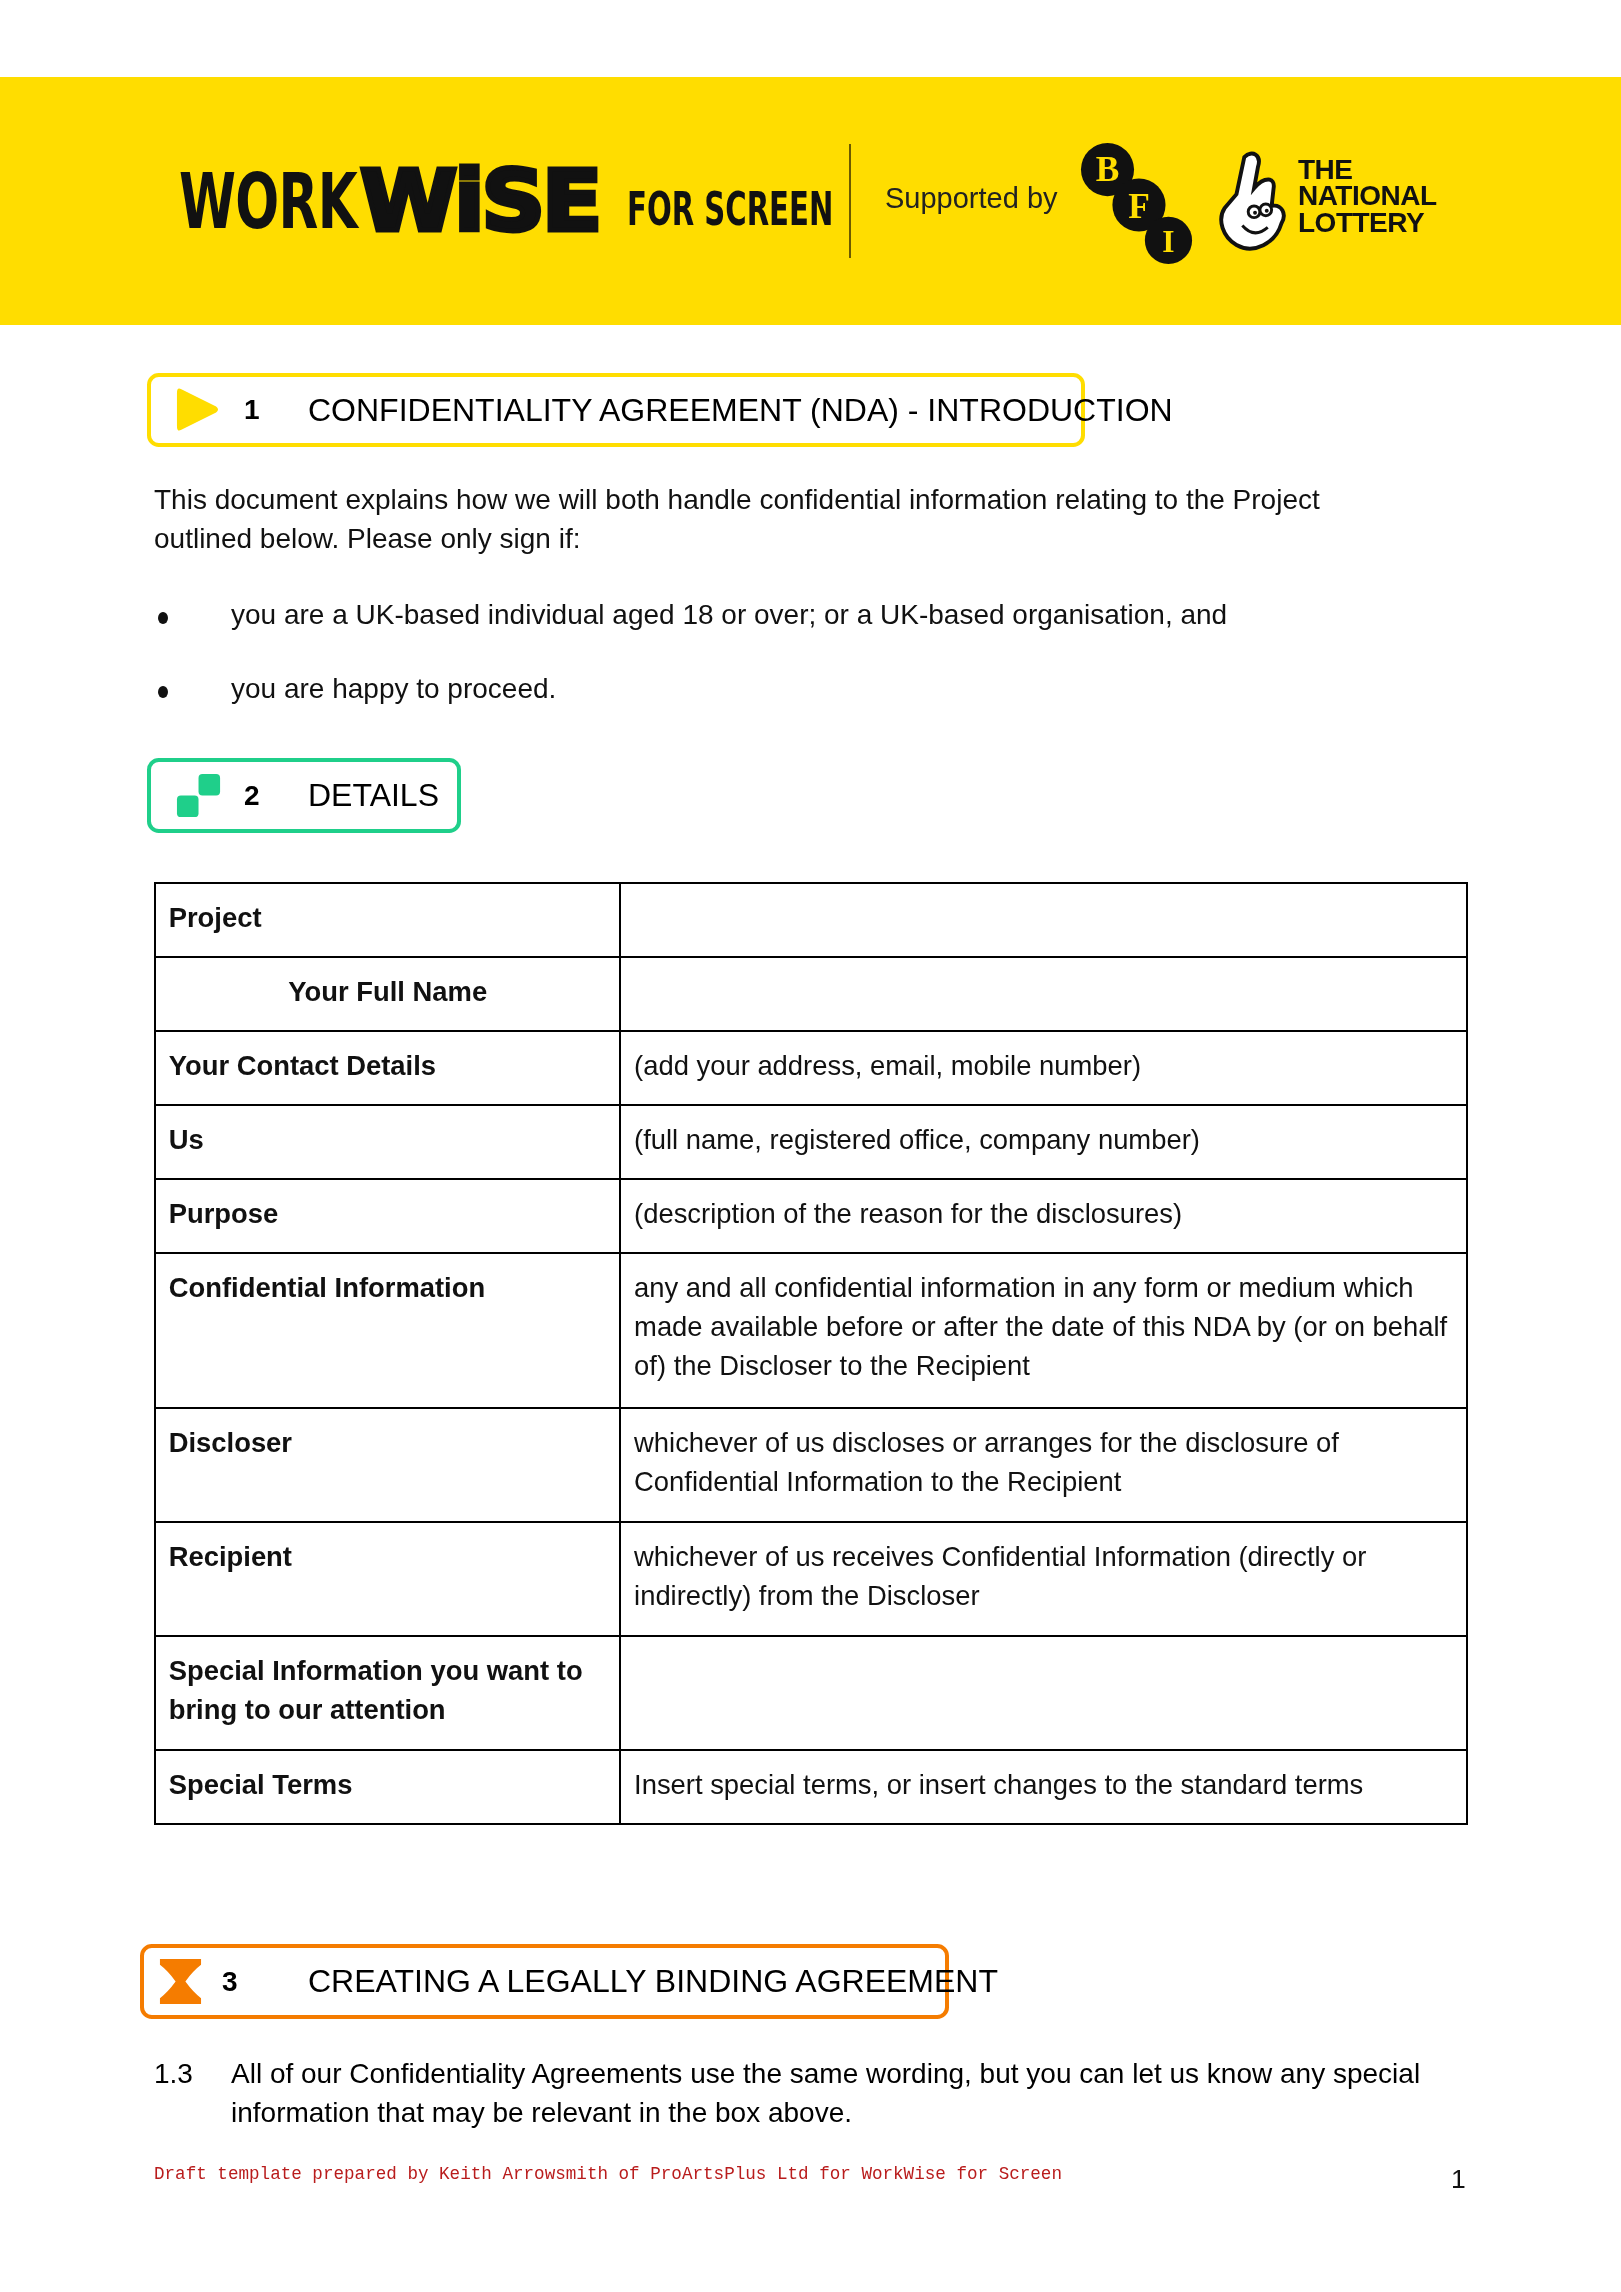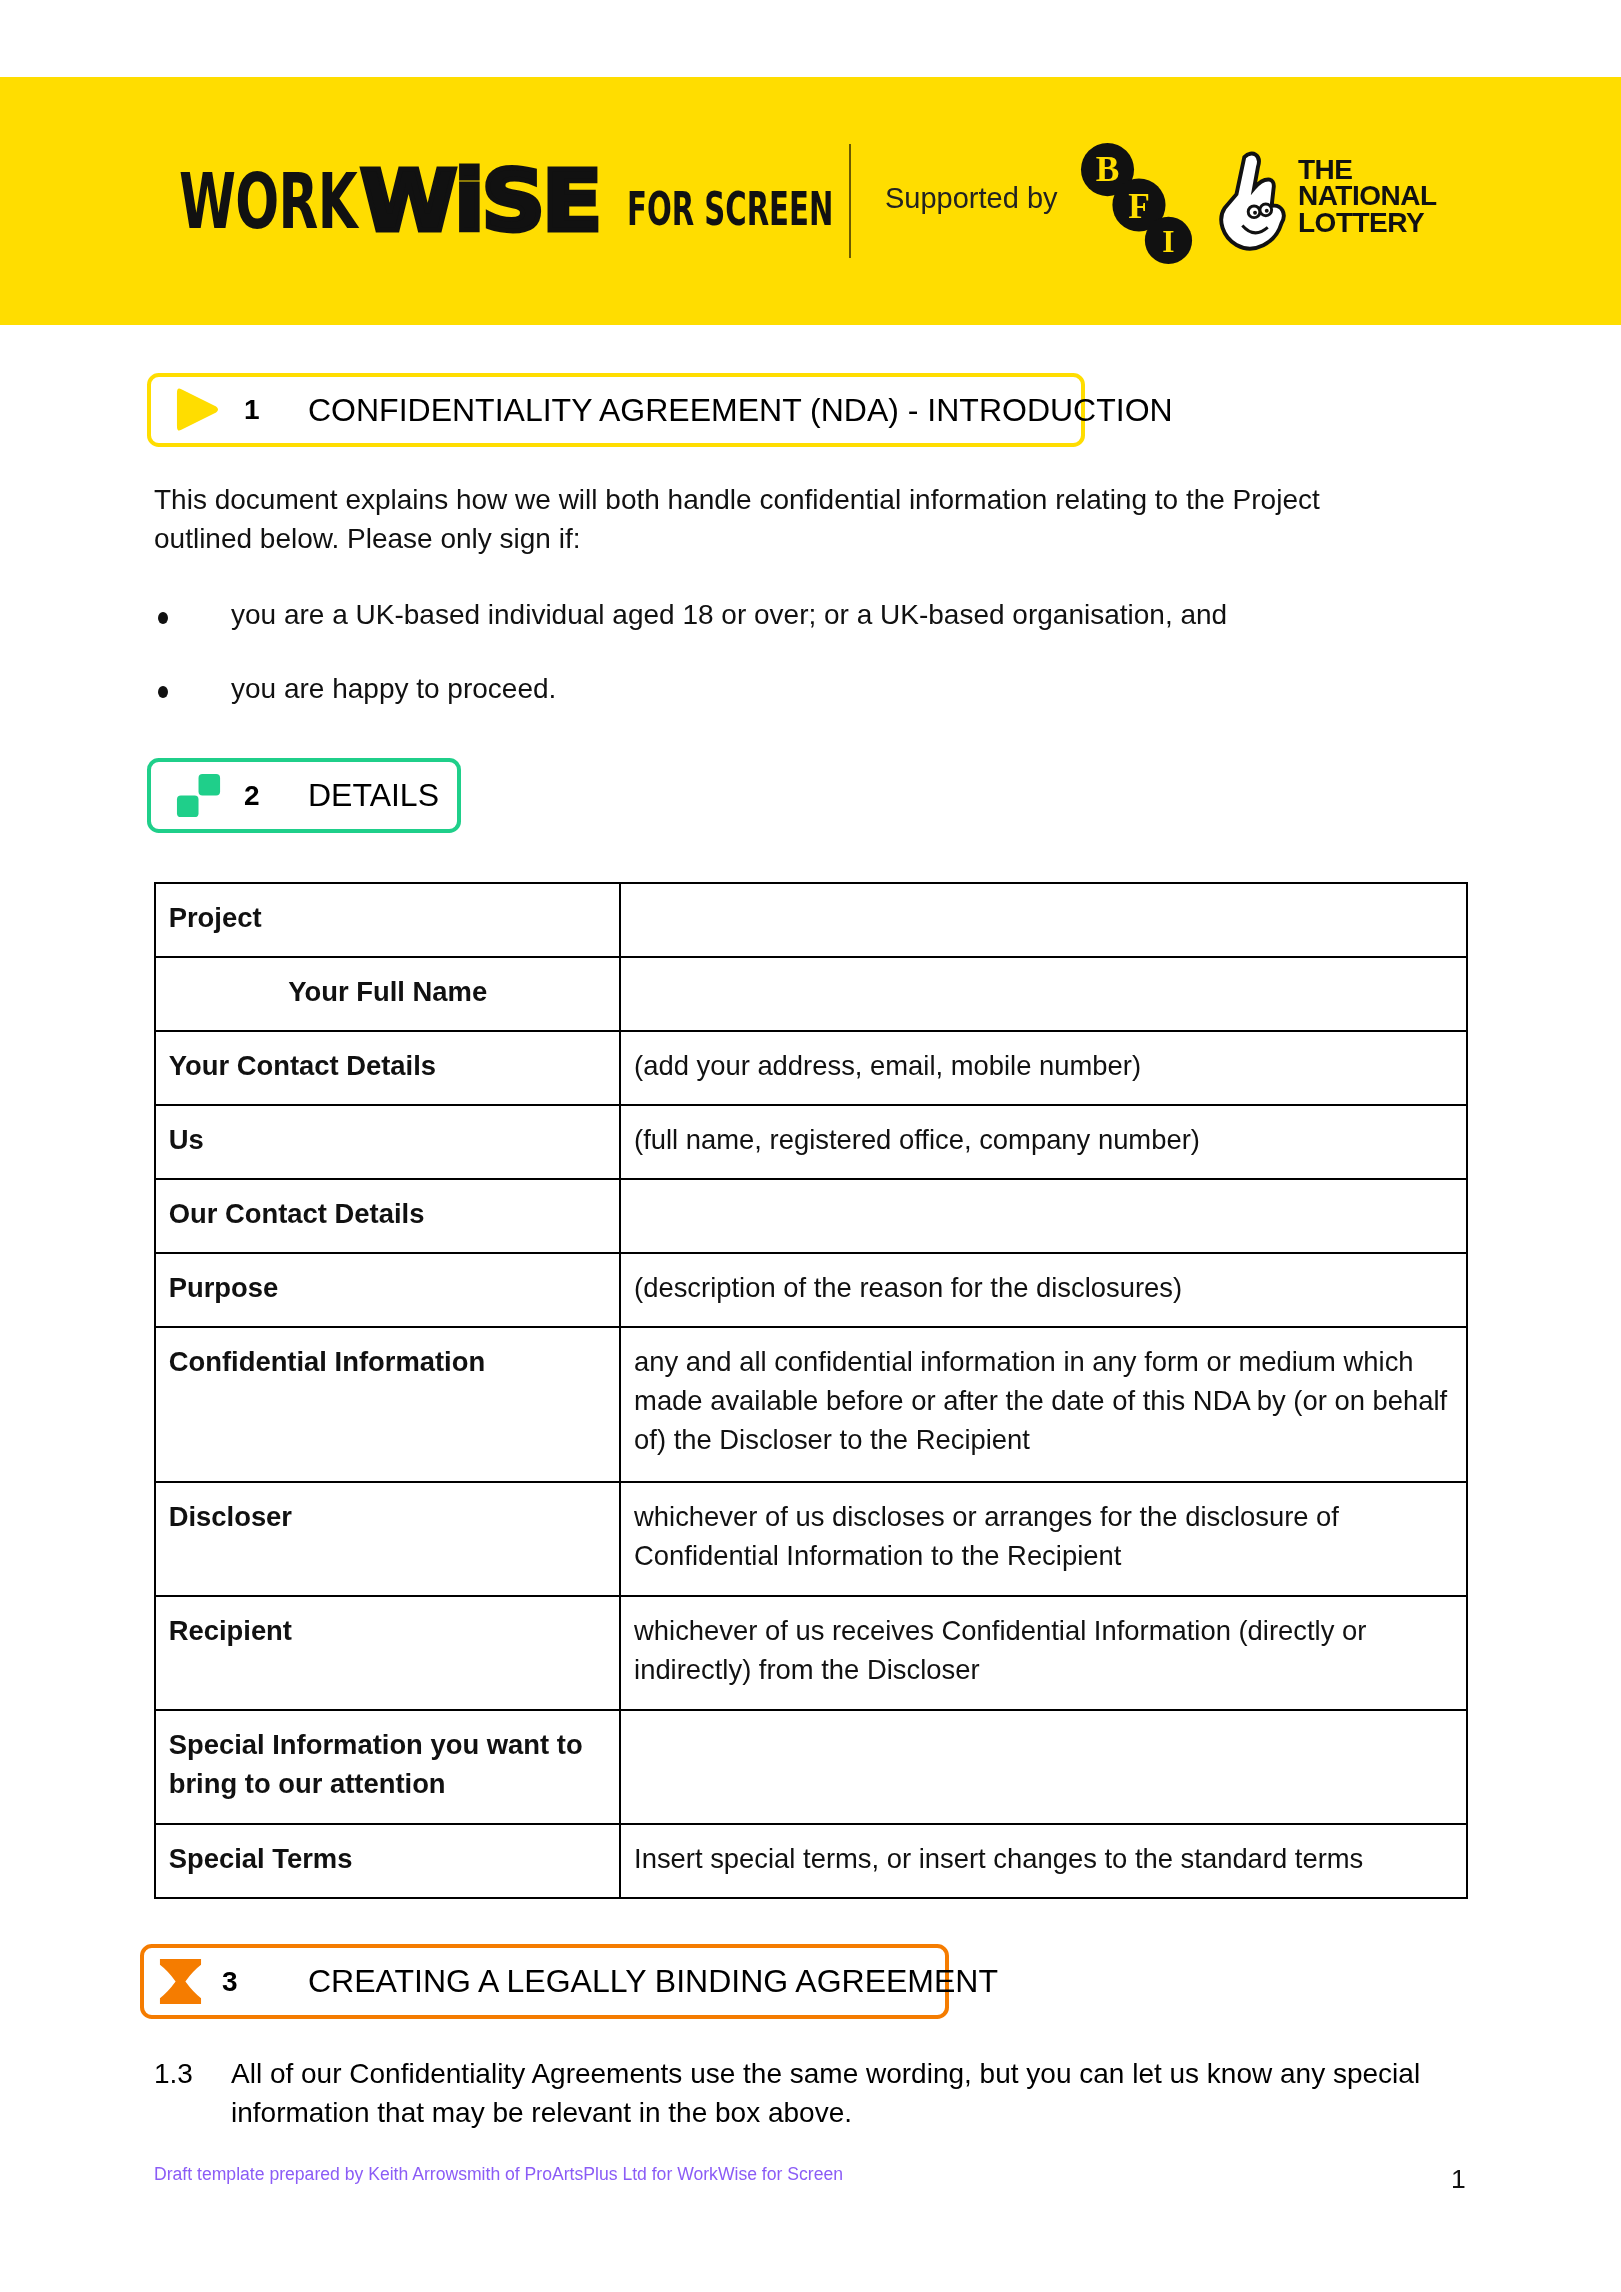--- a/index.html
+++ b/index.html
@@ -34,21 +34,21 @@
 
   .nda-table { position: absolute; left: 154px; top: 882px; width: 1314px; border-collapse: collapse; }
   .nda-table td { border: 2.9px solid #000; vertical-align: top; font-family: "Liberation Sans", sans-serif; font-size: 27.4px; line-height: 39px;
                   padding: 13.7px 12.7px 13.7px 12.7px; color: #111; }
   .nda-table td.label { width: 438px; font-weight: bold; }
   .nda-table td.value { }
 
   .clause-num { position: absolute; left: 154px; top: 2054px; font-size: 28px; line-height: 39px; font-family: "Liberation Sans", sans-serif; }
   .clause-text { position: absolute; left: 231px; top: 2054px; width: 1235px; font-size: 28px; line-height: 39px; font-family: "Liberation Sans", sans-serif; }
 
-  .footer { position: absolute; left: 154px; top: 2162px; font-size: 17.6px; line-height: 25.5px; font-family: Liberation Sans, sans-serif; color: #8b5cf6; }
+  .footer { position: absolute; left: 154px; top: 2162px; font-size: 17.6px; line-height: 25.5px; font-family: Liberation Mono, monospace; color: #b91c1c; }
   .page-num { position: absolute; left: 1451px; top: 2164px; font-size: 26.5px; font-family: "Liberation Sans", sans-serif; color: #111; }
 </style>
 </head>
 <body>
 
 <div class="banner"></div>
 <div class="logo">
   <span class="work">WORK</span>
   <span class="wise">WiSE</span>
   <span class="forscreen">FOR SCREEN</span>
@@ -119,24 +119,20 @@
   </tr>
   <tr style="height:74px;">
     <td class="label">Your Contact Details</td>
     <td class="value">(add your address, email, mobile number)</td>
   </tr>
   <tr style="height:74px;margin-top:23px;">
     <td class="label">Us</td>
     <td class="value">(full name, registered office, company number)</td>
   </tr>
   <tr style="height:74px;">
-    <td class="label">Our Contact Details</td>
-    <td class="value"></td>
-  </tr>
-  <tr style="height:74px;">
     <td class="label">Purpose</td>
     <td class="value">(description of the reason for the disclosures)</td>
   </tr>
   <tr style="height:155px;">
     <td class="label">Confidential Information</td>
     <td class="value">any and all confidential information in any form or medium which made available before or after the date of this NDA by (or on behalf of) the Discloser to the Recipient</td>
   </tr>
   <tr style="height:114px;">
     <td class="label">Discloser</td>
     <td class="value">whichever of us discloses or arranges for the disclosure of Confidential Information to the Recipient</td>

